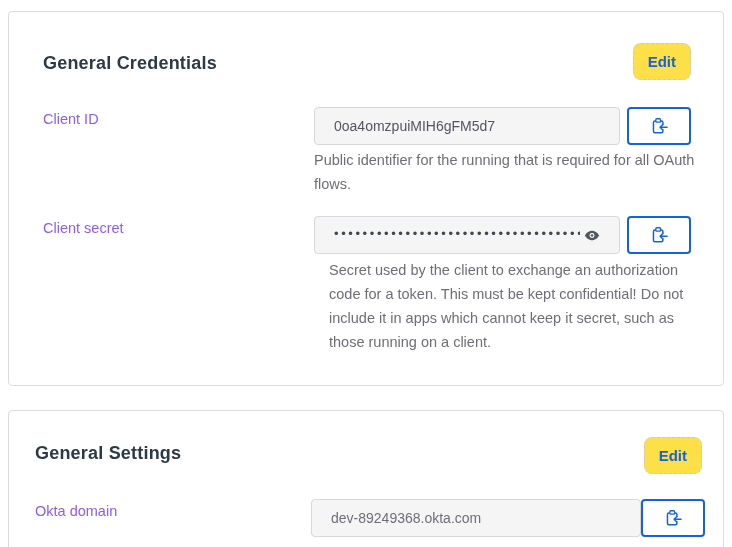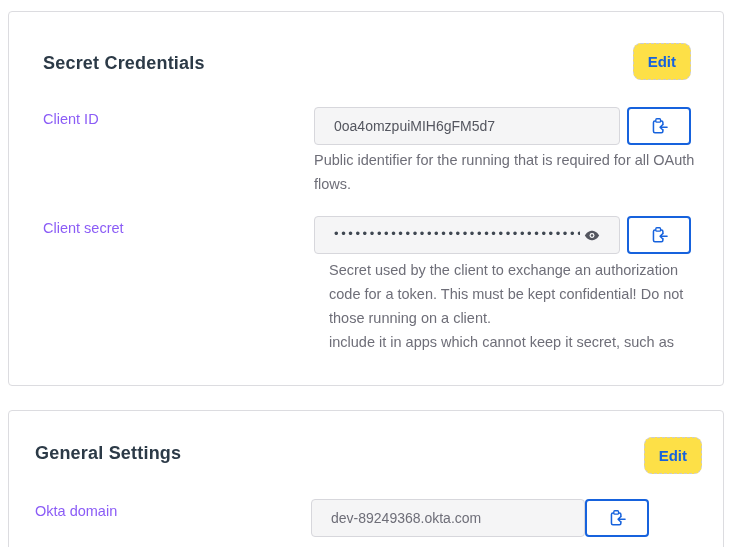--- a/index.html
+++ b/index.html
@@ -37,21 +37,21 @@
   .field{
     height:38px;background:#f5f5f6;border:1px solid #d7d7dc;border-radius:4px;
     box-sizing:border-box;font-family:"Liberation Sans",sans-serif;
     font-size:14px;padding:0 19px;
   }
   input.field{outline:none;}
   .field-w1{width:306px;color:#54565f;}
   .field-secret{
     width:306px;display:flex;align-items:center;justify-content:space-between;
   }
-  .field-w2{width:274px;color:#6e6e78;}
+  .field-w2{width:330px;color:#6e6e78;}
   .mask-dots{
     font-size:13px;letter-spacing:2.6px;color:#3f4751;line-height:1;white-space:nowrap;
     overflow:hidden;max-width:258px;position:relative;top:-2px;
   }
   .eye-btn{
     background:none;border:none;padding:0;margin-left:4px;cursor:pointer;display:flex;align-items:center;
   }
   .copy-btn{
     width:64px;height:38px;background:#fff;border:2px solid #1662dd;border-radius:4px;
     display:flex;align-items:center;justify-content:center;cursor:pointer;box-sizing:border-box;
@@ -63,21 +63,21 @@
   .help-client-id{left:305px;top:136px;}
   .help-client-secret{left:320px;top:246px;}
   .help-line{white-space:nowrap;}
 </style>
 </head>
 <body>
 
 <div class="page">
 
   <section class="card card-1">
-    <h2 class="section-title">Secret Credentials</h2>
+    <h2 class="section-title">General Credentials</h2>
 
     <div class="edit-wrap">
       <a class="edit-link">Edit</a>
     </div>
 
     <div class="field-label" style="left:34px;top:99px;">Client ID</div>
 
     <div class="control-group cg-client-id">
       <input class="field field-w1" type="text" readonly="" value="0oa4omzpuiMIH6gFM5d7" style="">
       <button class="copy-btn">
@@ -120,22 +120,22 @@
             <path d="M17 10.3 H9.6" stroke="#fff" stroke-width="4.4"></path>
             <path d="M17 10.3 H9.6 M9.6 10.3 l2.7 -2.7 M9.6 10.3 l2.7 2.7" fill="none" stroke="#1662dd" stroke-width="1.6" stroke-linecap="round"></path>
           </svg>
         </span>
       </button>
     </div>
 
     <div class="help-text help-client-secret">
       <div class="help-line">Secret used by the client to exchange an authorization</div>
       <div class="help-line">code for a token. This must be kept confidential! Do not</div>
+      <div class="help-line">include it in apps which cannot keep it secret, such as</div>
       <div class="help-line">those running on a client.</div>
-      <div class="help-line">include it in apps which cannot keep it secret, such as</div>
     </div>
   </section>
 
   <section class="card card-2">
     <h2 class="section-title">General Settings</h2>
 
     <div class="edit-wrap">
       <a class="edit-link">Edit</a>
     </div>
 

